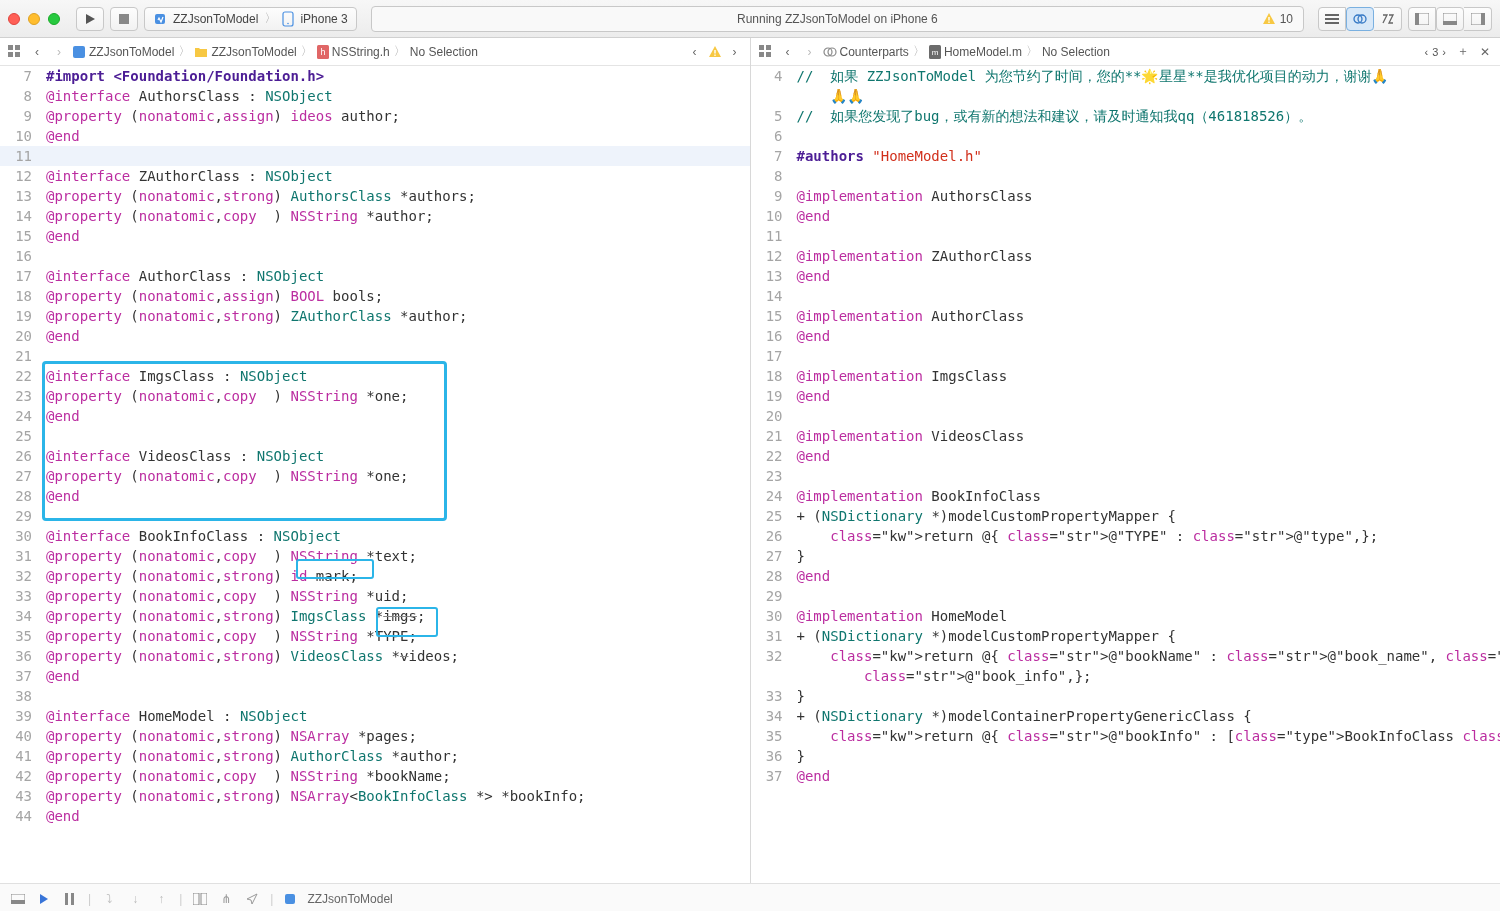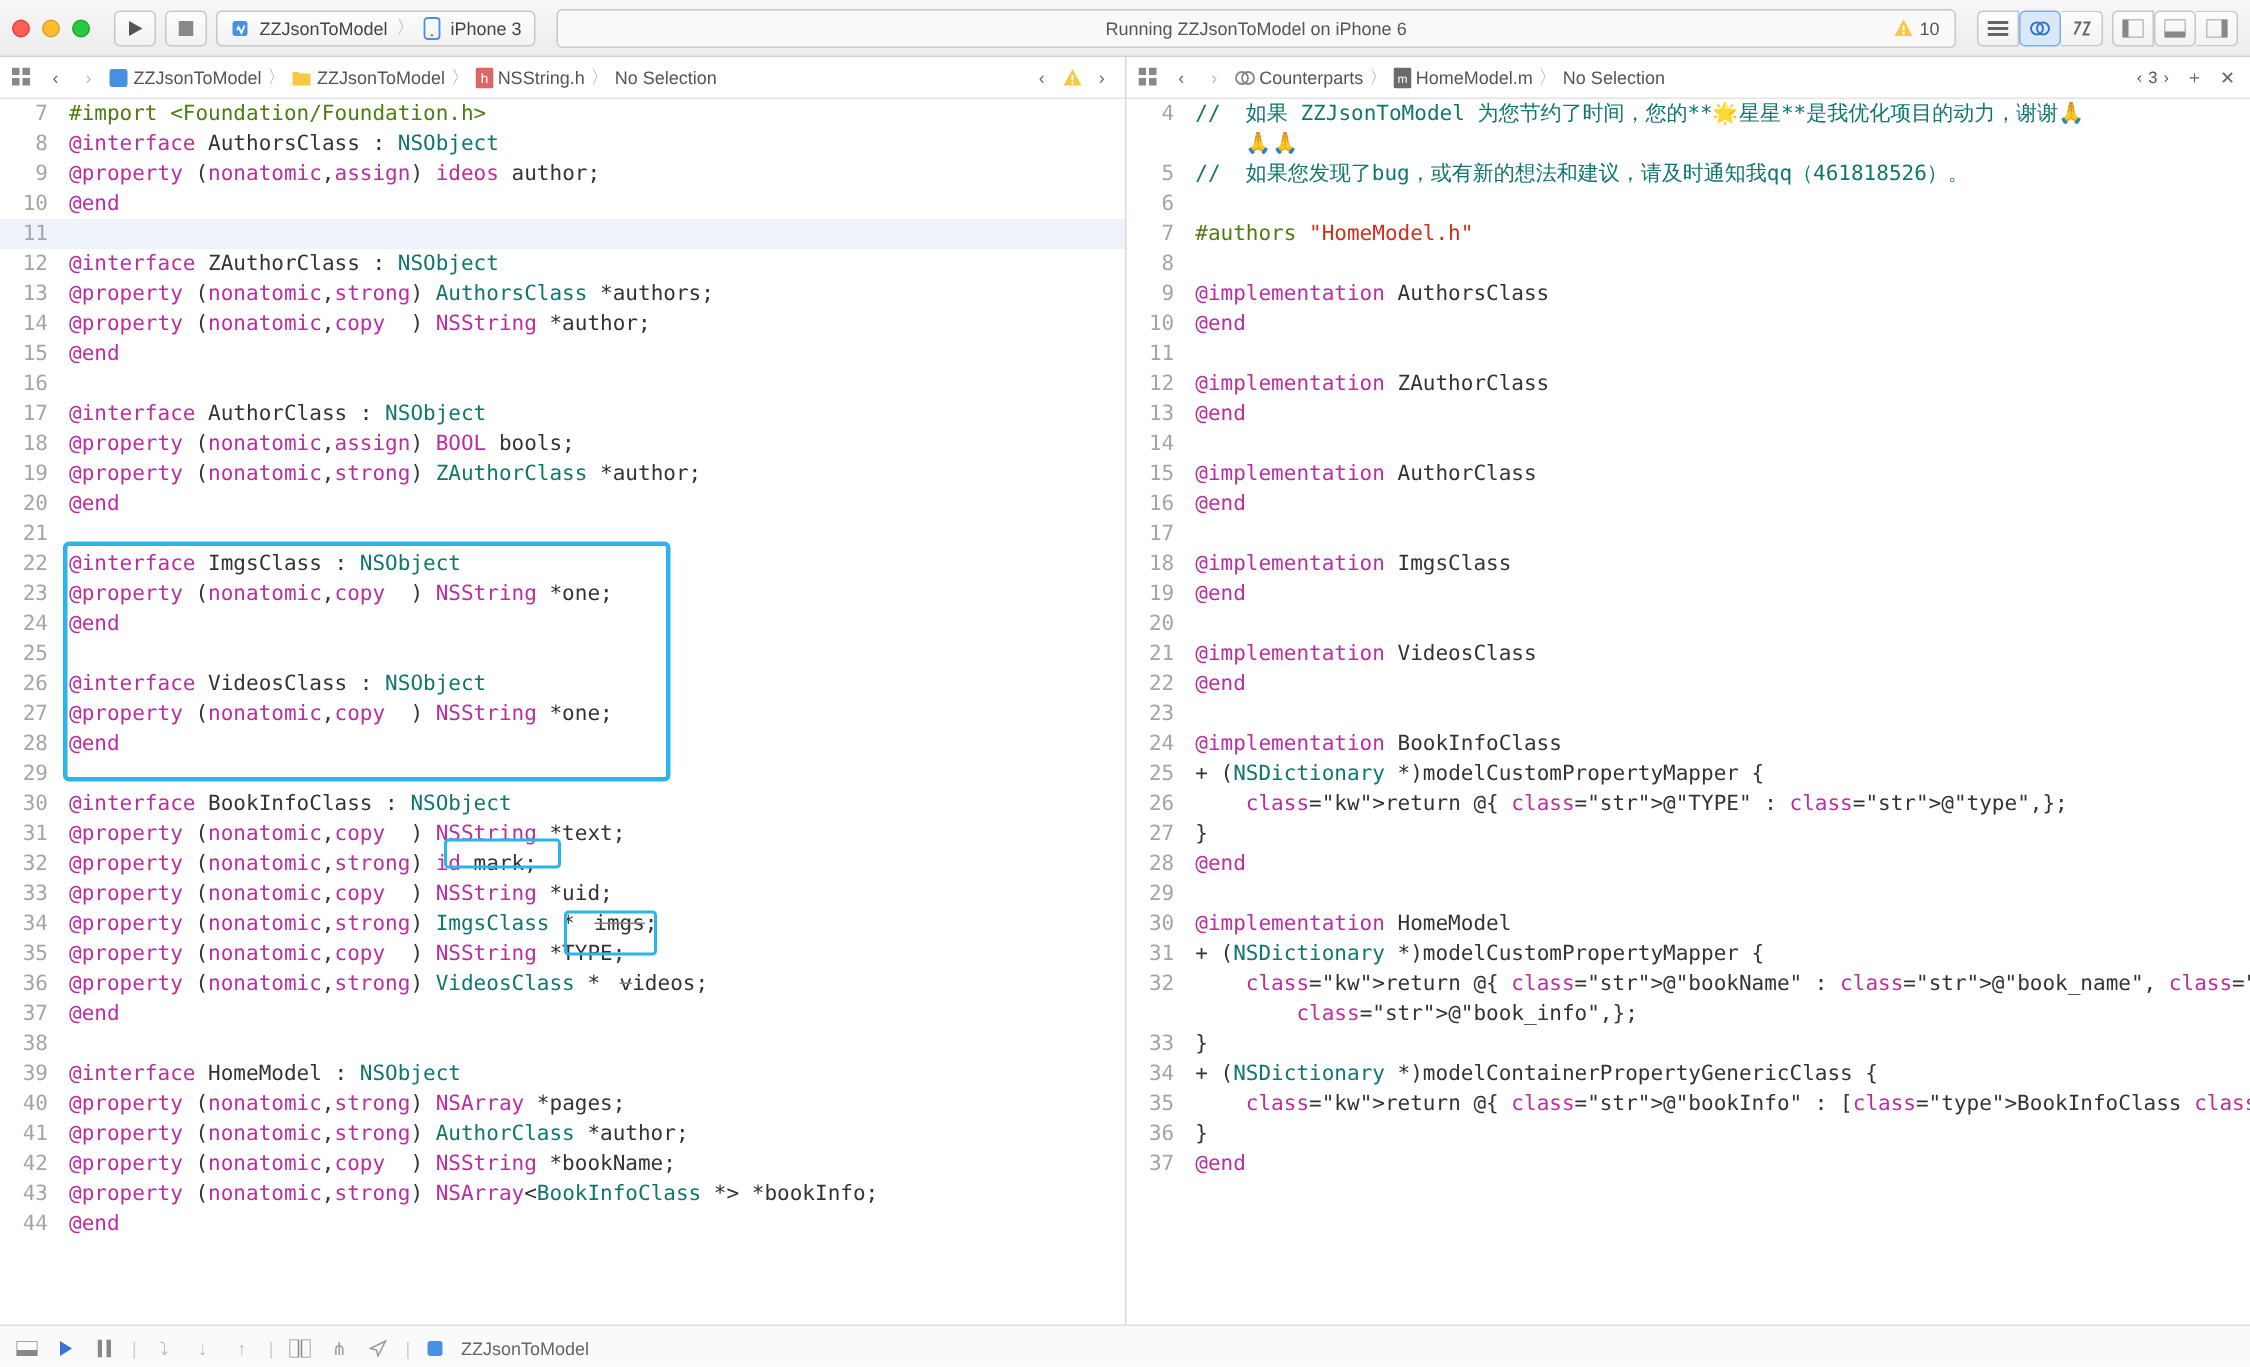--- a/index.html
+++ b/index.html
@@ -118,21 +118,21 @@
 .code-line {
   flex: 1;
   white-space: pre;
   padding-left: 4px;
 }
 .current-line { background: #eef3fb; }
 .kw { color: #bb2da0; }
 .type { color: #0f766e; }
 .str { color: #d12f1b; }
 .cmt { color: #0f766e; }
-.pre { color: #4d7c0f; }
+.pre { color: #4c1d95; font-weight: bold; }
 .hl-box1 {
   position: absolute;
   border: 3px solid #2bb5e8;
   border-radius: 4px;
   left: 42px; top: 295px;
   width: 405px; height: 160px;
   pointer-events: none;
 }
 .hl-box2 {
   position: absolute;
@@ -143,21 +143,21 @@
   pointer-events: none;
 }
 .hl-box3 {
   position: absolute;
   border: 2px solid #2bb5e8;
   border-radius: 3px;
   left: 376px; top: 541px;
   width: 62px; height: 30px;
   pointer-events: none;
 }
-.strike { text-decoration: line-through; text-decoration-color: #888; margin-left: 13px; }
+.strike { text-decoration: line-through; text-decoration-color: #888; }
 .bottom-bar {
   height: 30px;
   border-top: 1px solid #e0e0e0;
   background: #fafafa;
   display: flex;
   align-items: center;
   padding: 0 10px;
   gap: 10px;
   font-size: 12px;
   color: #666;

